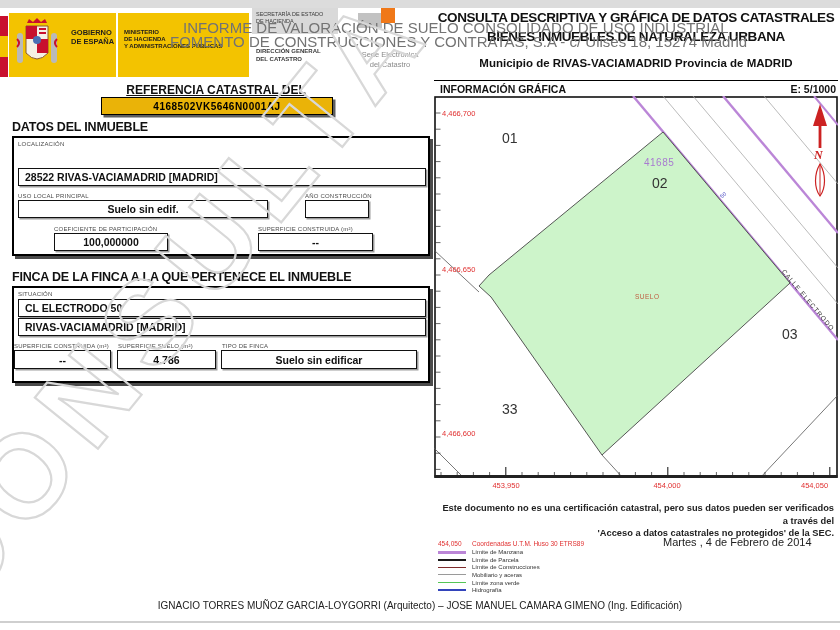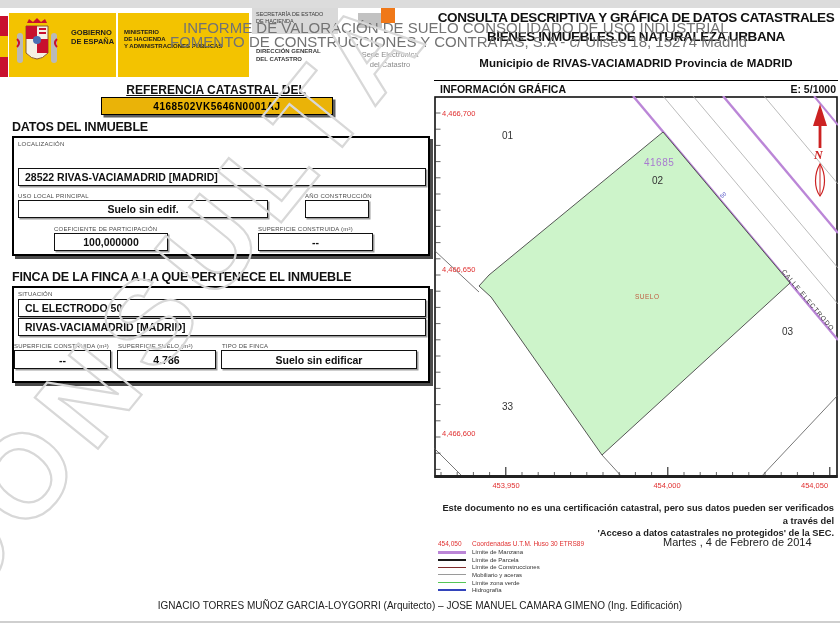--- a/index.html
+++ b/index.html
@@ -32,21 +32,21 @@
     font-size:10.5px;font-weight:bold;color:#111;display:flex;align-items:center;}
   .ibox.ctr{justify-content:center;}
   .ibox.lft{padding-left:6px;}
   .watermark{left:-15px;top:495px;transform:rotate(-51deg);transform-origin:0 100%;
     font-size:118px;font-weight:bold;letter-spacing:14px;color:transparent;
     -webkit-text-stroke:2.2px #d8d8d8;z-index:30;pointer-events:none;white-space:nowrap;}
   .maphead{left:434px;top:80px;width:404px;border-top:1.5px solid #000;height:14px;}
   .maphead .t{position:absolute;top:2px;font-size:10.5px;font-weight:bold;color:#111;}
   .mapwrap{left:434px;top:96px;width:404px;height:382px;overflow:hidden;}
   .redco{font-size:7.5px;color:#e03030;white-space:nowrap;}
-  .maplab{position:absolute;color:#333;font-size:10px;}
+  .maplab{position:absolute;color:#333;font-size:14px;}
   .disc{font-size:9.3px;font-weight:bold;color:#222;line-height:12.5px;text-align:right;}
   .legrow{display:flex;align-items:center;height:6.4px;}
   .legrow .sw{width:28px;margin-right:6px;}
   .legrow .lb{font-size:6px;color:#333;white-space:nowrap;}
   .legco{font-size:6.5px;color:#e03030;white-space:nowrap;}
   .datetxt{font-size:11px;color:#222;}
   .footer{left:0;top:600px;width:840px;text-align:center;font-size:10px;color:#222;}
   .botline{left:0;top:621px;width:840px;height:2px;background:#cfcfcf;}
 </style>
 </head>

